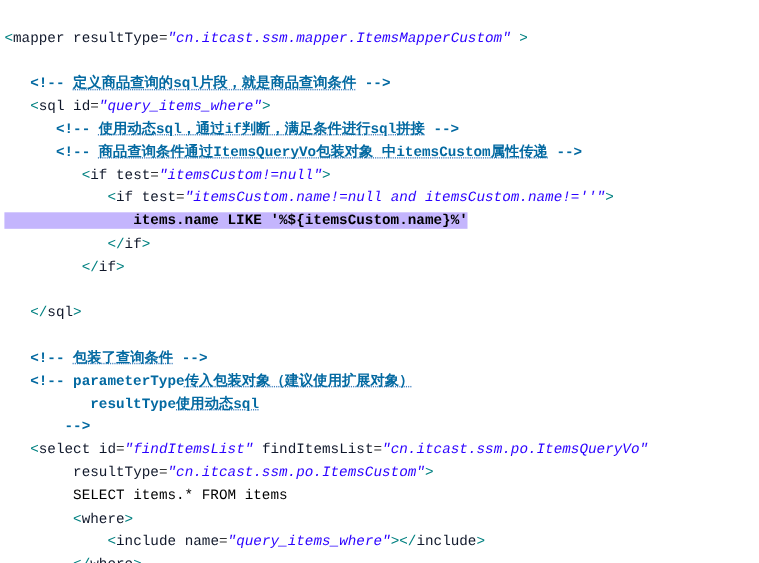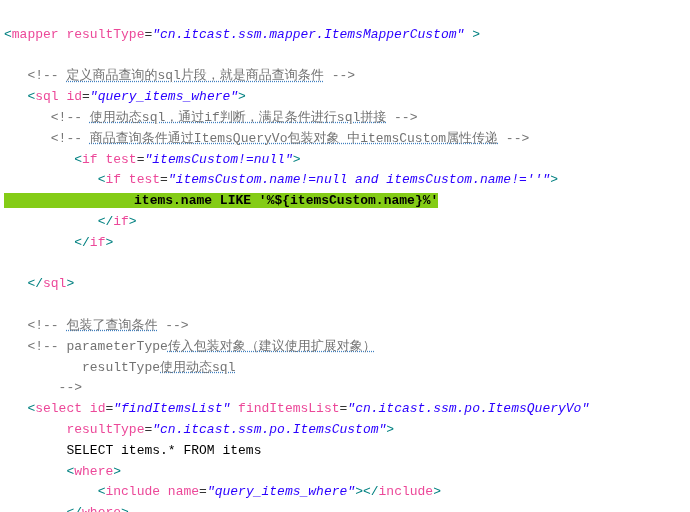--- a/index.html
+++ b/index.html
@@ -12,26 +12,26 @@
     color: #333;
     width: 690px;
     box-sizing: border-box;
     position: relative;
   }
   .code {
     white-space: pre;
     font-family: Consolas, "Courier New", monospace;
   }
   .tag  { color: #008080; }      
-  .name { color: #ec4899; }
+  .name { color: #0f172a; }
   .str  { color: #2a00ff; font-style: italic; } 
-  .cmt  { color: #737373; }      
+  .cmt  { color: #0369a1; font-weight: bold; }      
   .cmt .zh { text-decoration: underline dotted #3f7fbf; }
   .txt  { color: #000; }         
-  .hl   { background: #84cc16; font-style: italic; padding-left: 13px; }
+  .hl   { background: #c4b5fd; font-style: italic; }
 </style>
 </head>
 <body>
 
 <div class="code">
 <span><span class="tag">&lt;</span><span class="name">mapper</span> <span class="name">resultType</span>=<span class="str">"cn.itcast.ssm.mapper.ItemsMapperCustom"</span><span class="tag"> &gt;</span></span>
 <span></span>
 <span><span>   </span><span class="cmt">&lt;!-- <span class="zh">定义商品查询的sql片段，就是商品查询条件</span> --&gt;</span></span>
 <span><span>   </span><span class="tag">&lt;</span><span class="name">sql</span> <span class="name">id</span>=<span class="str">"query_items_where"</span><span class="tag">&gt;</span></span>
 <span><span>      </span><span class="cmt">&lt;!-- <span class="zh">使用动态sql，通过if判断，满足条件进行sql拼接</span> --&gt;</span></span>

